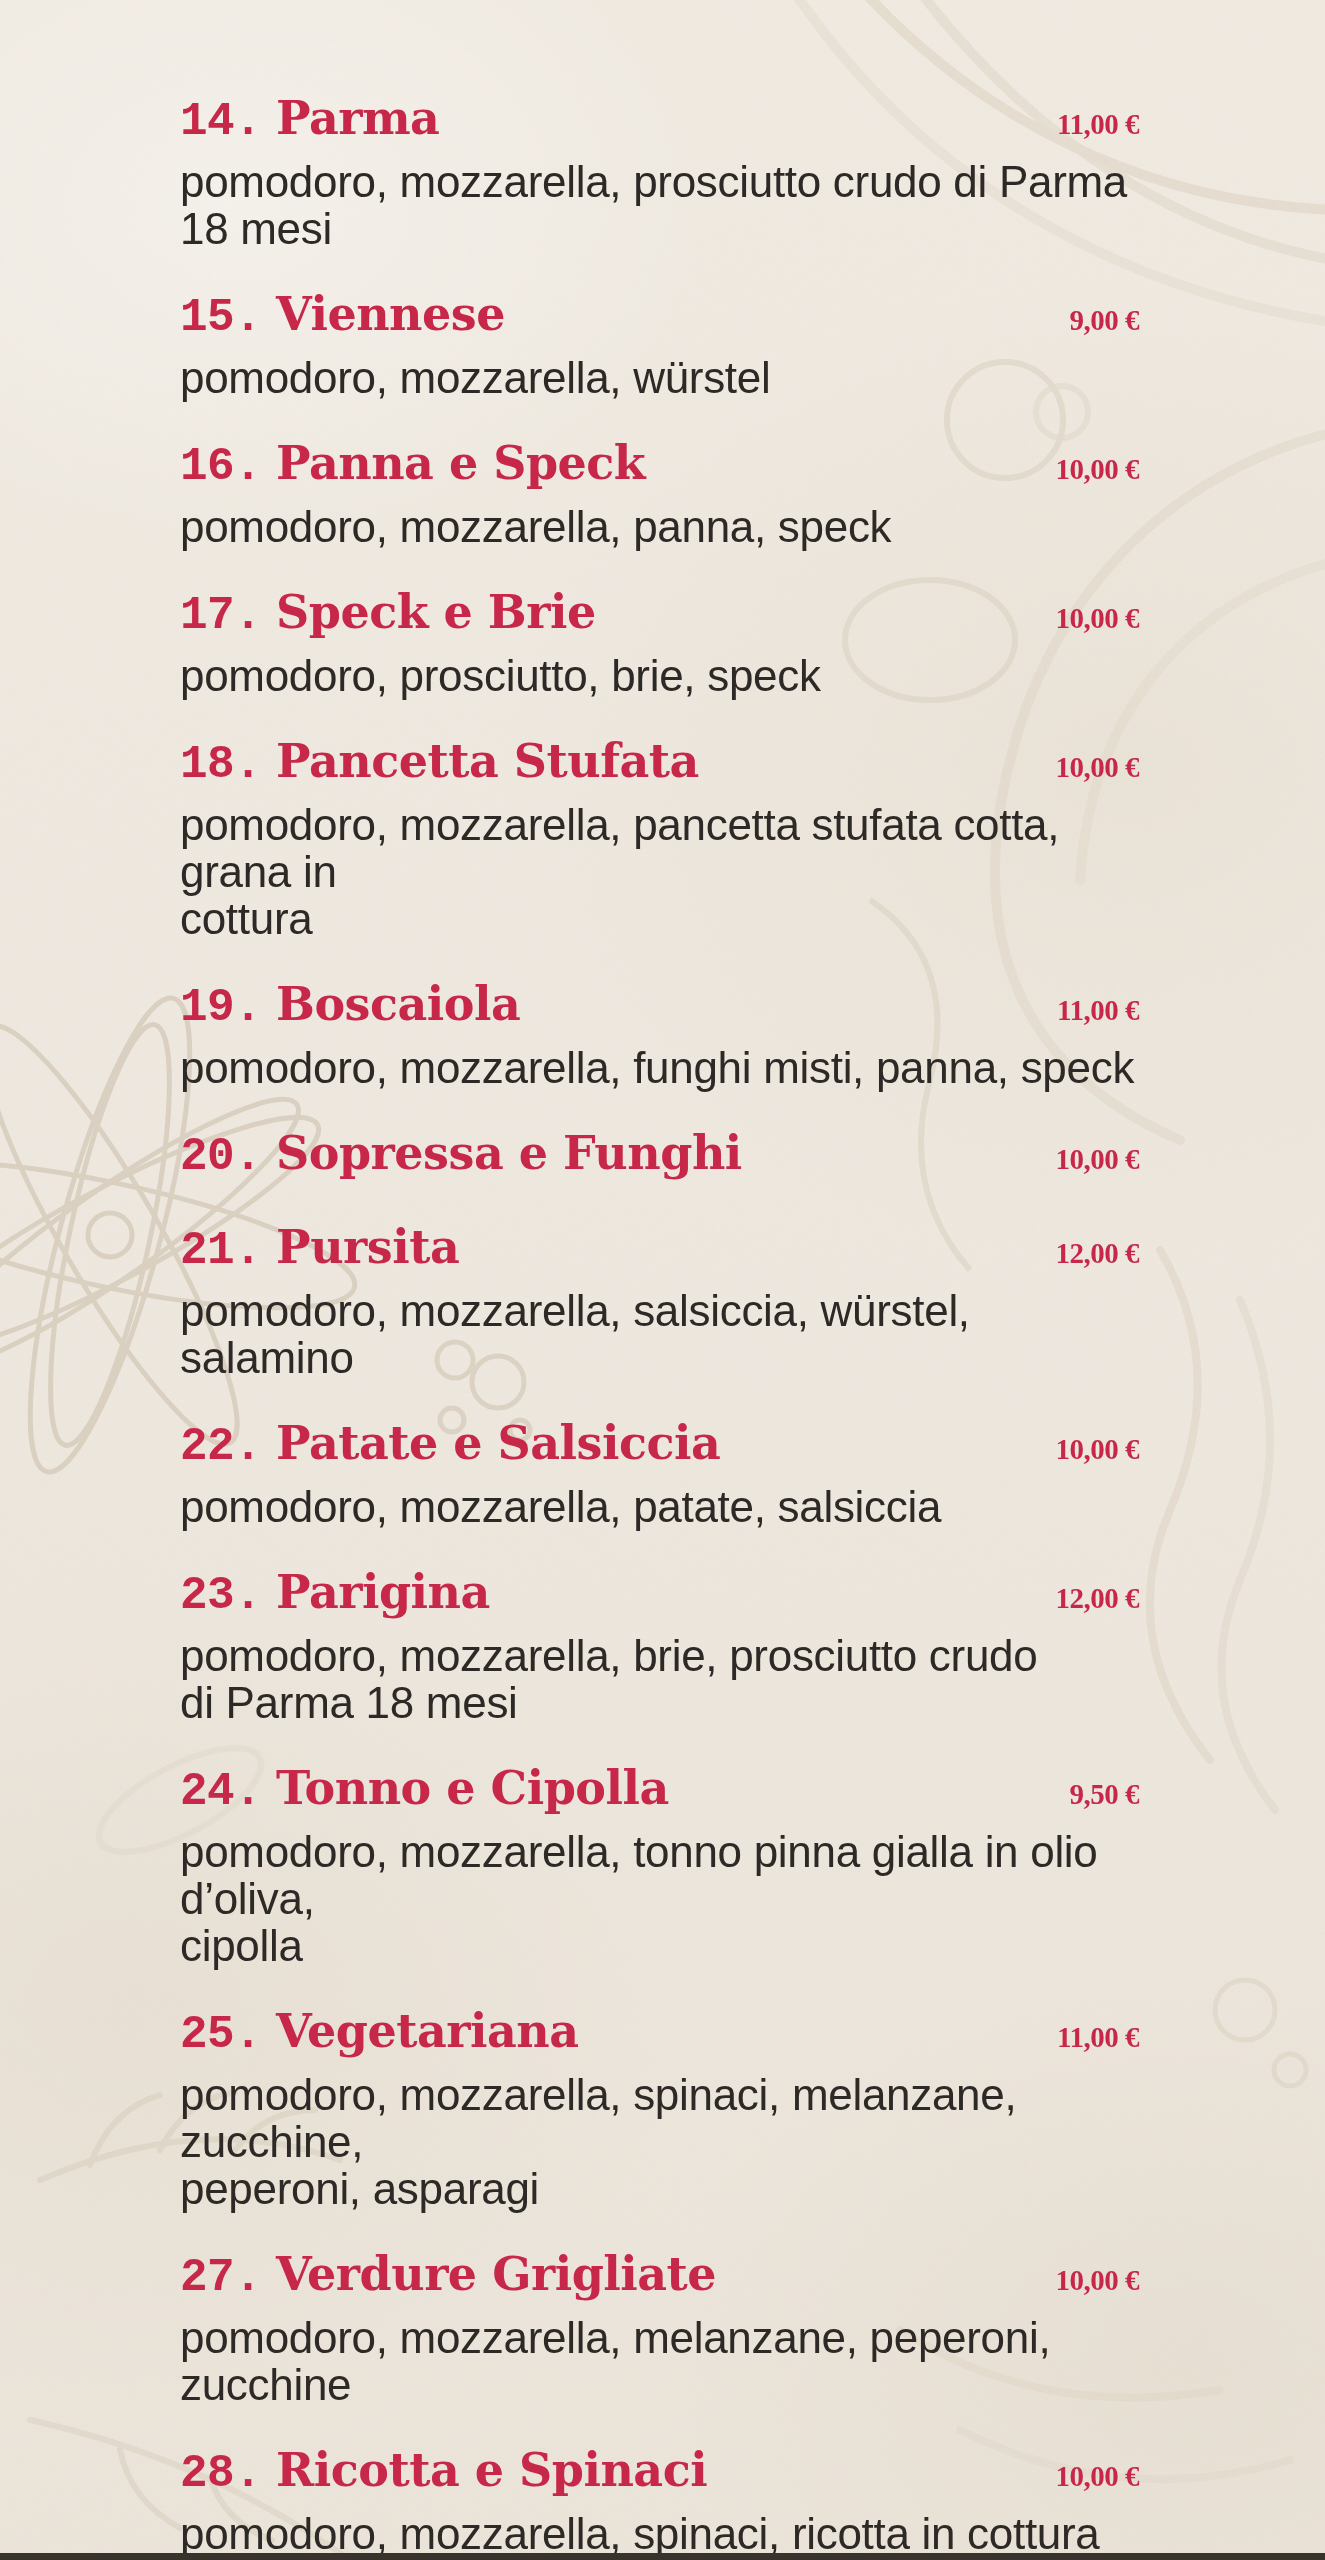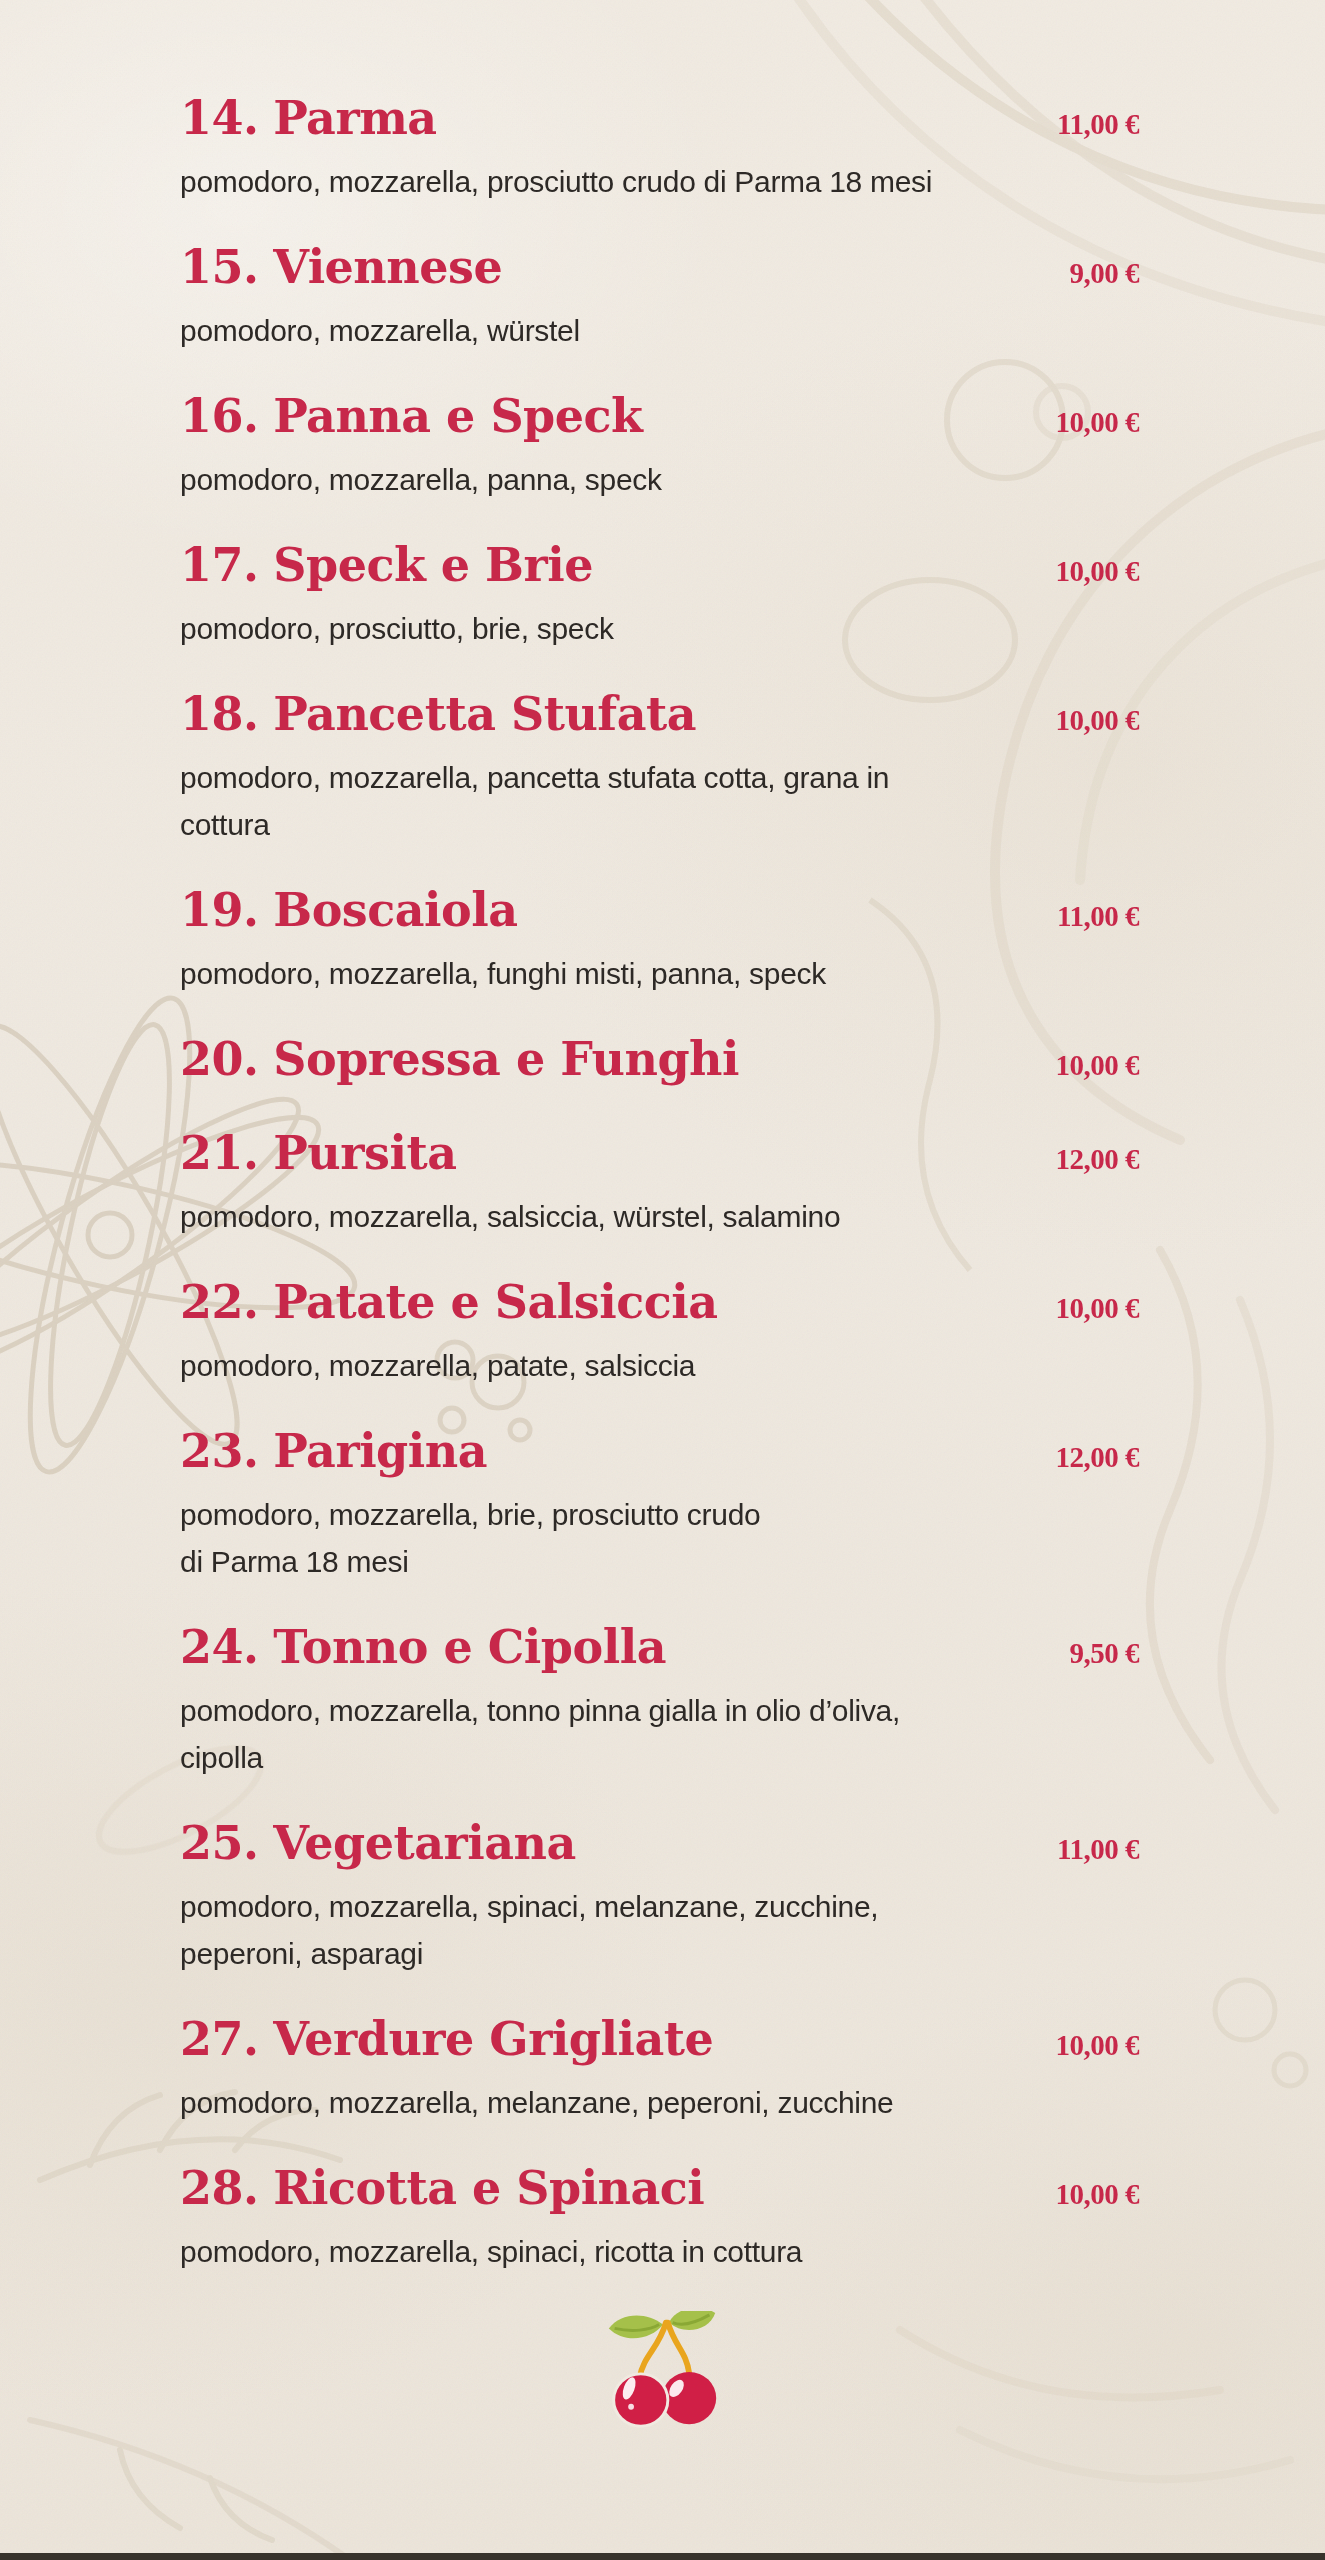--- a/index.html
+++ b/index.html
@@ -42,32 +42,32 @@
   }
   .item-title{
     margin:0;
     font-family:"DejaVu Serif", serif;
     font-weight:700;
     font-size:46px;
     letter-spacing:-0.5px;
     color:var(--accent);
     white-space:nowrap;
   }
-  .item-number{margin-right:0.32em;}
+  .item-number{margin-right:0.32em;font-family:Liberation Mono, monospace;}
   .item-price{
     font-family:Liberation Serif, serif;
     font-weight:700;
     font-size:29px;
     letter-spacing:-0.5px;
     color:var(--accent);
     white-space:nowrap;
   }
   .item-desc{
     margin:0;
-    font-size:30px;
+    font-size:44px;
     line-height:47px;
     letter-spacing:-0.3px;
     color:var(--ink);
     white-space:pre-line;
   }
   .footer{
     position:relative;z-index:2;
     display:flex;justify-content:center;
     margin-top:10px;
   }

